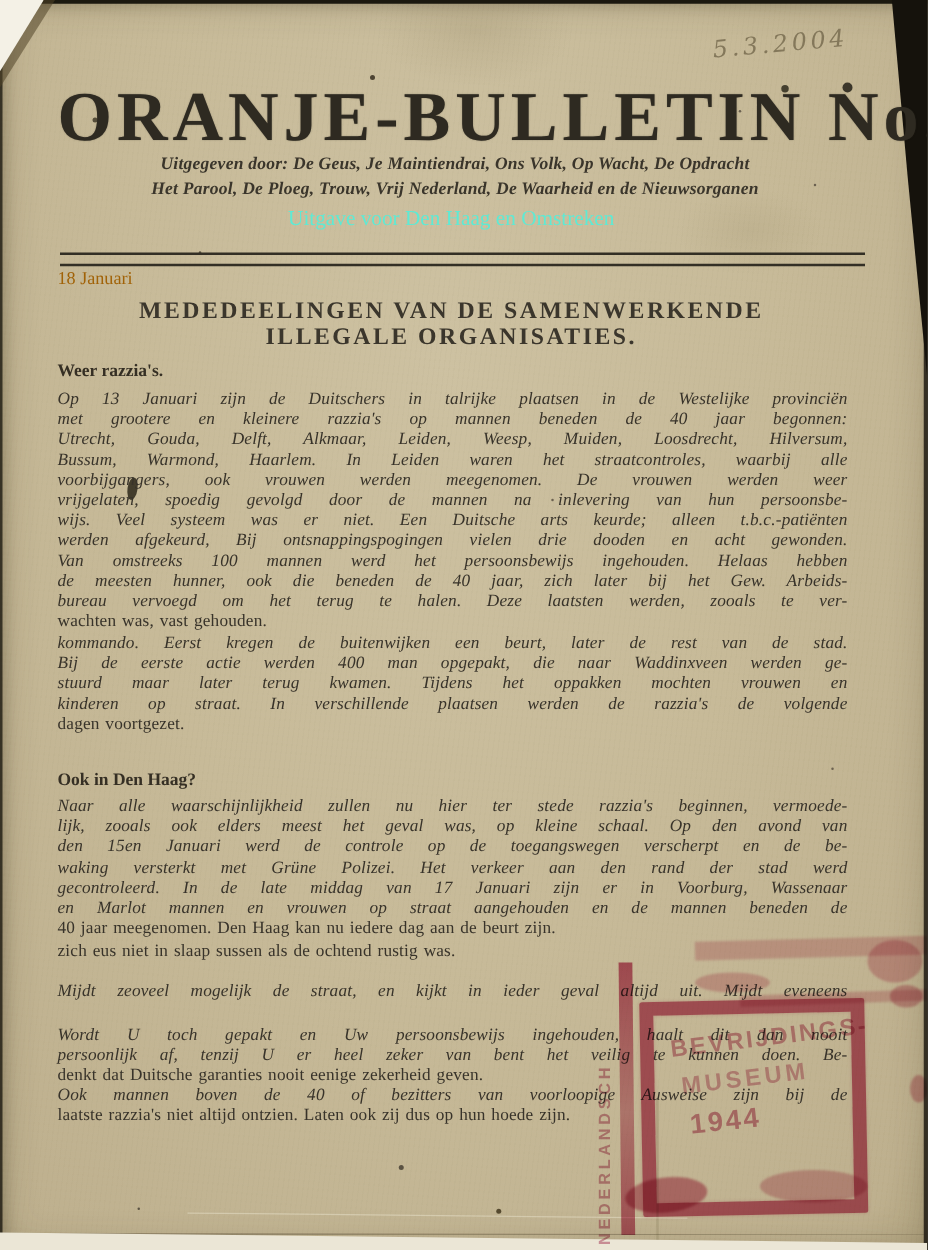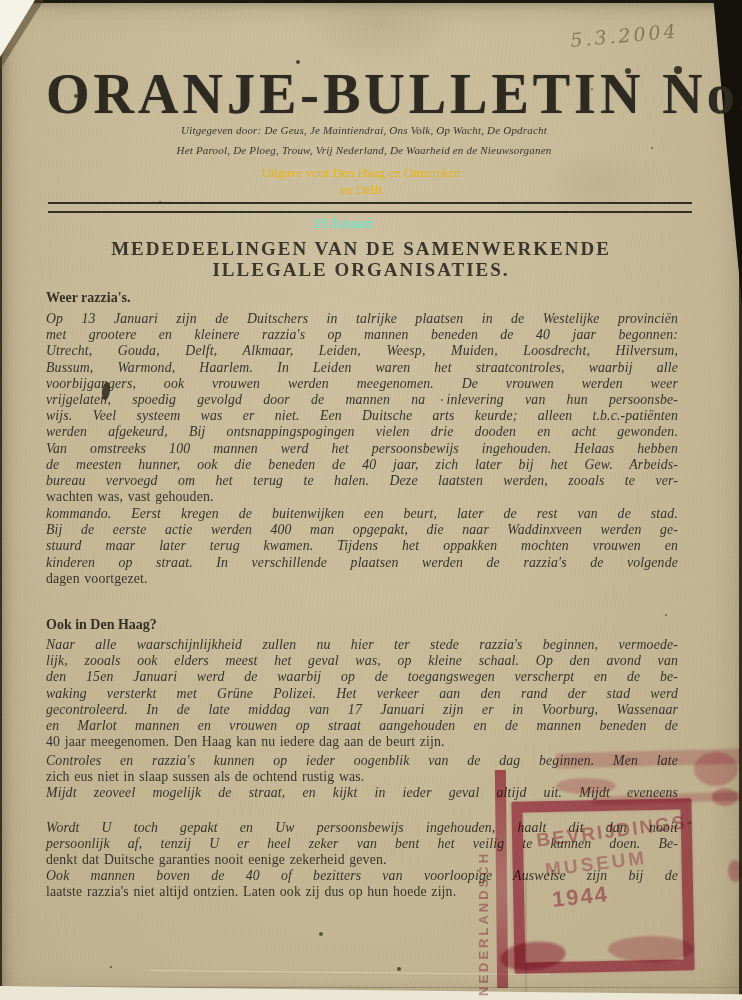--- a/index.html
+++ b/index.html
@@ -39,28 +39,28 @@
     background:#2c2719;transform:rotate(8deg);opacity:.85;}
   .stain1{position:absolute;left:300px;top:-20px;width:160px;height:90px;border-radius:50%;
     background:radial-gradient(ellipse, rgba(90,76,40,.10), rgba(0,0,0,0) 70%);}
   .stain2{position:absolute;left:540px;top:150px;width:120px;height:70px;border-radius:50%;
     background:radial-gradient(ellipse, rgba(90,76,40,.08), rgba(0,0,0,0) 70%);}
   .crease-v{position:absolute;left:525px;top:880px;width:2px;height:120px;background:rgba(100,88,55,.18);}
   .crease-b{position:absolute;left:150px;top:972px;width:400px;height:1px;background:rgba(250,246,230,.35);transform:rotate(.6deg);}
   .masthead-title{position:absolute;left:46px;top:62px;width:648px;
     font-size:56px;font-weight:bold;letter-spacing:4px;color:#2e2a21;white-space:nowrap;
     text-shadow:0 0 1px rgba(46,42,33,.55);}
-  .pub{position:absolute;left:40px;width:648px;text-align:center;font-style:italic;font-weight:normal;
-    font-size:11px;color:#3a352b;letter-spacing:.2px;white-space:nowrap;}
+  .pub{position:absolute;left:40px;width:648px;text-align:center;font-style:italic;font-weight:bold;
+    font-size:14px;color:#3a352b;letter-spacing:.2px;white-space:nowrap;}
   .pub1{top:124px;} .pub2{top:144px;}
-  .edition{position:absolute;left:46px;width:630px;text-align:center;font-size:13px;color:#eab308;}
+  .edition{position:absolute;left:46px;width:630px;text-align:center;font-size:17px;color:#5eead4;}
   .ed1{top:165px;} .ed2{top:182px;}
   .rule{position:absolute;left:48px;top:202px;width:644px;height:7px;
     border-top:2.5px solid #332f25;border-bottom:2px solid #332f25;}
-  .dateline{position:absolute;left:46px;top:215px;width:594px;text-align:center;font-size:14.5px;color:#5eead4;}
+  .dateline{position:absolute;left:46px;top:215px;width:594px;text-align:left;font-size:14.5px;color:#a16207;}
   .headline{position:absolute;left:46px;width:630px;text-align:center;
     font-size:19px;font-weight:bold;letter-spacing:2px;color:#3b362c;white-space:nowrap;}
   .hl1{top:238px;} .hl2{top:259px;}
   .sec-head{position:absolute;left:46px;font-size:14px;font-weight:bold;color:#352f24;}
   .sh1{top:290px;} .sh2{top:617px;}
   .para{position:absolute;left:46px;width:632px;font-size:13.8px;line-height:16.2px;
     color:#38332a;letter-spacing:.15px;word-spacing:1px;}
   .p1{top:311px;} .p2{top:506px;} .p3{top:637px;} .p4{top:753px;} .p5{top:785px;}
   .p6{top:820px;} .p7{top:868px;}
   .para .ln.j{text-align:justify;text-align-last:justify;font-style:italic;}
@@ -116,21 +116,20 @@
   <div class="corner-tl"></div>
   <div class="strip-bottom-shadow"></div>
   <div class="strip-bottom"></div>
 
   <div class="handnote">5.3.2004</div>
 
   <div class="masthead-title">ORANJE-BULLETIN No. 29</div>
   <div class="pub pub1">Uitgegeven door: De Geus, Je Maintiendrai, Ons Volk, Op Wacht, De Opdracht</div>
   <div class="pub pub2">Het Parool, De Ploeg, Trouw, Vrij Nederland, De Waarheid en de Nieuwsorganen</div>
   <div class="edition ed1">Uitgave voor Den Haag en Omstreken</div>
-  <div class="edition ed2">en Delft</div>
   <div class="rule"></div>
   <div class="dateline">18 Januari</div>
 
   <div class="headline hl1">MEDEDEELINGEN VAN DE SAMENWERKENDE</div>
   <div class="headline hl2">ILLEGALE ORGANISATIES.</div>
 
   <div class="sec-head sh1">Weer razzia's.</div>
   <div class="para p1">
       <div class="ln j">Op 13 Januari zijn de Duitschers in talrijke plaatsen in de Westelijke provinciën</div>
       <div class="ln j">met grootere en kleinere razzia's op mannen beneden de 40 jaar begonnen:</div>
@@ -150,28 +149,27 @@
       <div class="ln j">Bij de eerste actie werden 400 man opgepakt, die naar Waddinxveen werden ge-</div>
       <div class="ln j">stuurd maar later terug kwamen. Tijdens het oppakken mochten vrouwen en</div>
       <div class="ln j">kinderen op straat. In verschillende plaatsen werden de razzia's de volgende</div>
       <div class="ln">dagen voortgezet.</div>
     </div>
 
   <div class="sec-head sh2">Ook in Den Haag?</div>
   <div class="para p3">
       <div class="ln j">Naar alle waarschijnlijkheid zullen nu hier ter stede razzia's beginnen, vermoede-</div>
       <div class="ln j">lijk, zooals ook elders meest het geval was, op kleine schaal. Op den avond van</div>
-      <div class="ln j">den 15en Januari werd de waarbij op de toegangswegen verscherpt en de be-</div>
+      <div class="ln j">den 15en Januari werd de controle op de toegangswegen verscherpt en de be-</div>
       <div class="ln j">waking versterkt met Grüne Polizei. Het verkeer aan den rand der stad werd</div>
       <div class="ln j">gecontroleerd. In de late middag van 17 Januari zijn er in Voorburg, Wassenaar</div>
       <div class="ln j">en Marlot mannen en vrouwen op straat aangehouden en de mannen beneden de</div>
       <div class="ln">40 jaar meegenomen. Den Haag kan nu iedere dag aan de beurt zijn.</div>
     </div>
   <div class="para p4">
-      <div class="ln j">Controles en razzia's kunnen op ieder oogenblik van de dag beginnen. Men late</div>
       <div class="ln">zich eus niet in slaap sussen als de ochtend rustig was.</div>
     </div>
   <div class="para p5">
       <div class="ln j">Mijdt zeoveel mogelijk de straat, en kijkt in ieder geval altijd uit. Mijdt eveneens</div>
     </div>
   <div class="para p6">
       <div class="ln j">Wordt U toch gepakt en Uw persoonsbewijs ingehouden, haalt dit dan nooit</div>
       <div class="ln j">persoonlijk af, tenzij U er heel zeker van bent het veilig te kunnen doen. Be-</div>
       <div class="ln">denkt dat Duitsche garanties nooit eenige zekerheid geven.</div>
     </div>

